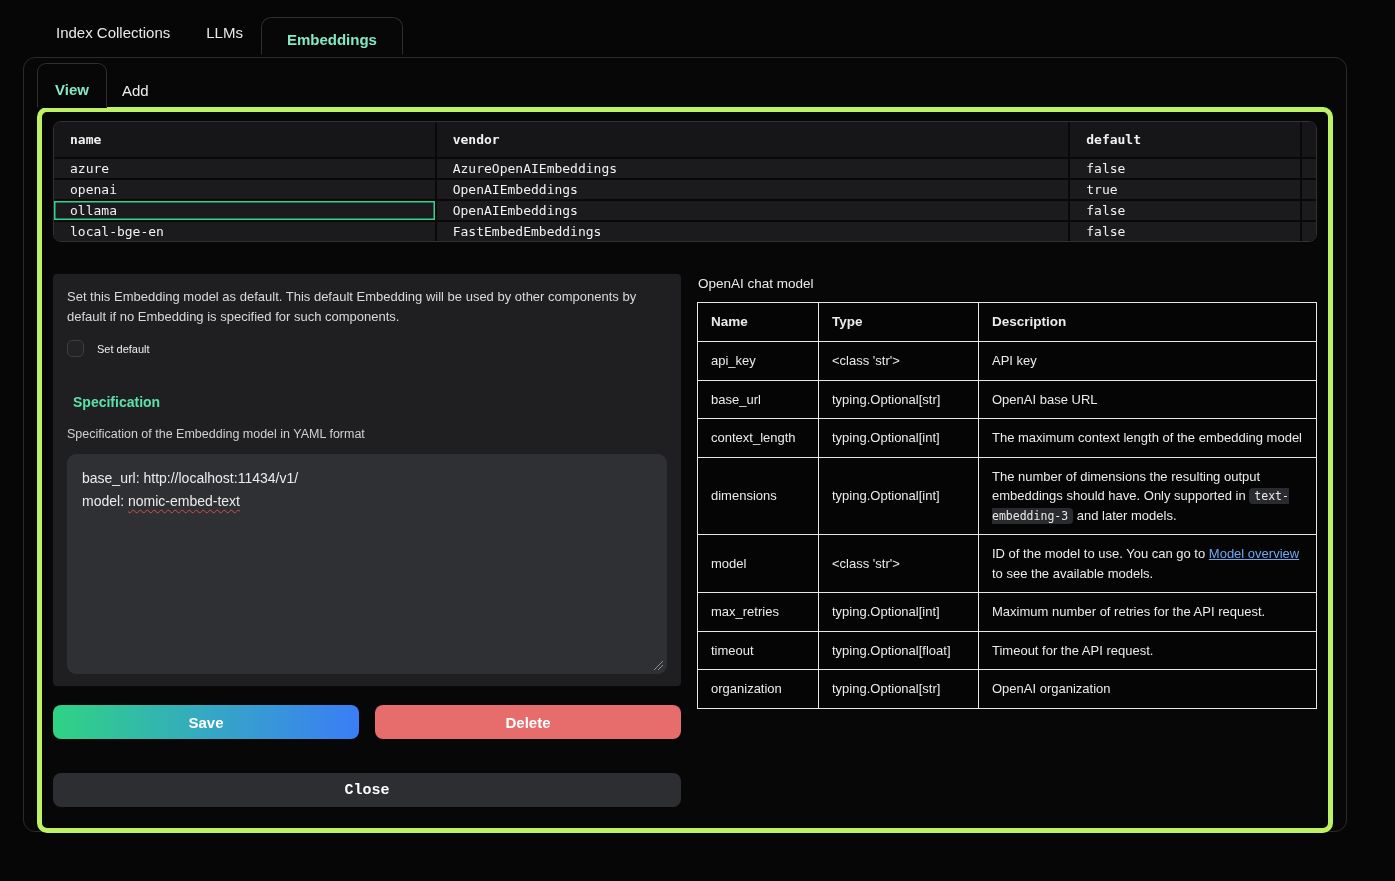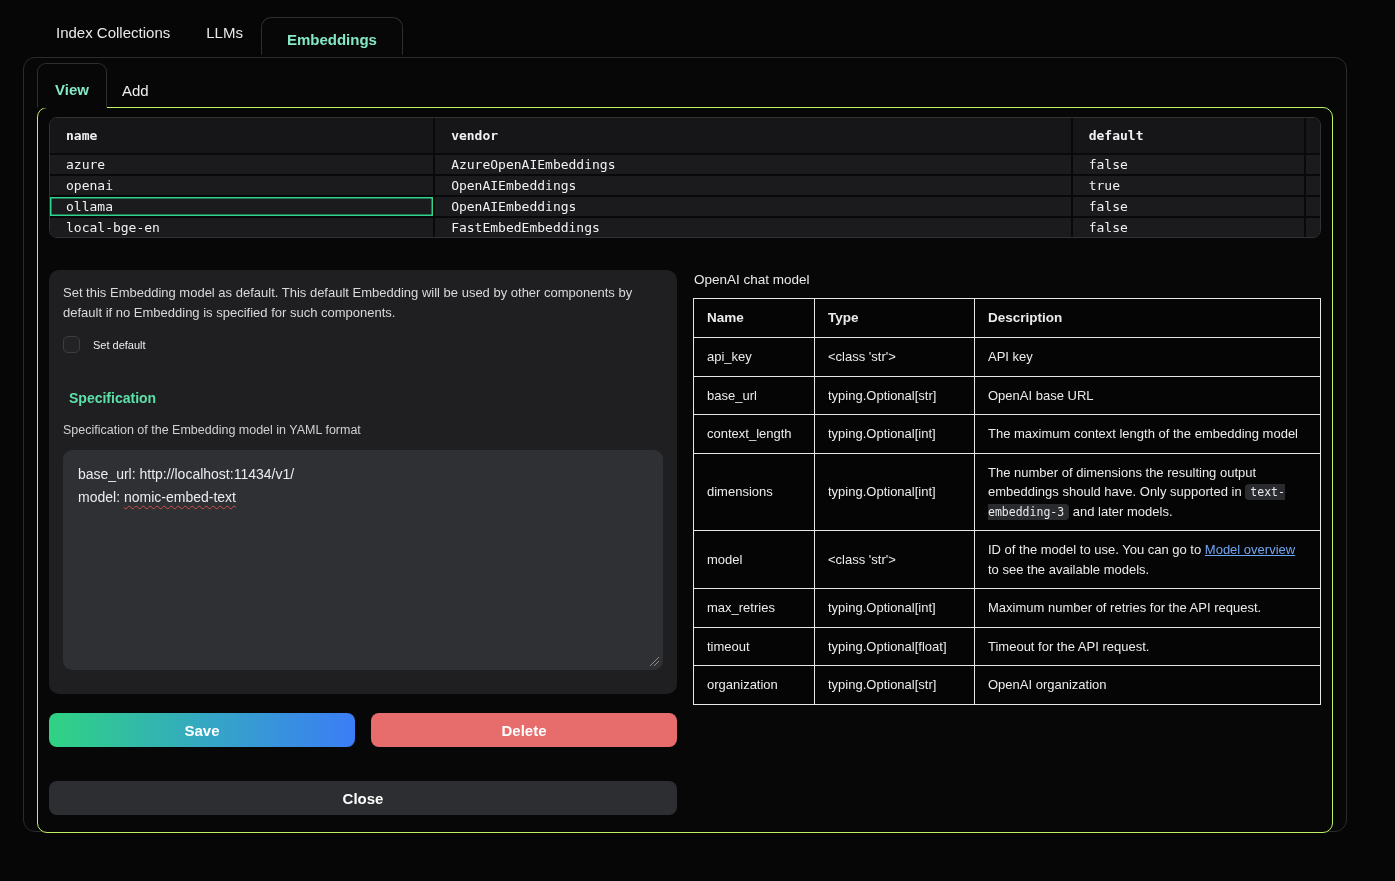--- a/index.html
+++ b/index.html
@@ -21,21 +21,21 @@
 
   
   .subtabs-row { display:flex; align-items:flex-end; padding-left:13px; margin-top:5px;
     position:relative; z-index:2; margin-bottom:-1px; }
   .subtab { color:#eceded; font-size:15px; padding:7px 15px 9px 15px; cursor:pointer; }
   .subtab.active { color:#85e8c5; font-weight:bold; background:#070708;
     border:1px solid #2e2e31; border-bottom:1px solid #070708;
     border-radius:9px 9px 0 0; padding:17px 17px 9px 17px; }
 
   
-  .inner-panel { margin:0 13px; border:1px solid #bef264; border-radius:10px;
+  .inner-panel { margin:0 13px; border:5px solid #bef264; border-radius:10px;
     height:726px; padding:9px 11px 0 11px; background:#070708; }
 
   
   .etable-wrap { border:1px solid #323234; border-radius:8px; overflow:hidden; }
   table.etable { width:100%; border-collapse:separate; border-spacing:0;
     font-family:"DejaVu Sans Mono", monospace; font-size:13px; color:#f1f1f2;
     table-layout:fixed; }
   .etable th { text-align:left; font-weight:bold; background:#161618;
     padding:10px 16px; border-bottom:2px solid #09090b; }
   .etable td { background:#1b1b1d; padding:2px 16px; border-bottom:2px solid #09090b; }
@@ -44,21 +44,21 @@
   .col-name { width:380px; } .col-vendor { width:629px; }
   .col-default { width:230px; } .col-gutter { width:14px; }
   td.selected-cell { box-shadow:inset 0 0 0 1.5px #2fd48d; }
 
   
   .columns { display:flex; gap:16px; margin-top:32px; }
   .left-col { width:628px; flex:0 0 628px; }
   .right-col { flex:1; min-width:0; }
 
   
-  .card { background:#1f1f22; border-radius:10px; padding:13px 14px 24px 14px; }
+  .card { background:#1f1f22; border-radius:4px; padding:13px 14px 12px 14px; }
   .default-desc { color:#d9d9db; font-size:13px; line-height:1.55; }
   .checkbox-row { display:flex; align-items:center; gap:13px; margin-top:13px; }
   .checkbox { width:17px; height:17px; border:1.5px solid #3e3e41; border-radius:5px;
     background:#232326; flex:0 0 auto; cursor:pointer; }
   .checkbox-label { color:#ecedee; font-size:11px; }
   .spec-heading { color:#5ce0a8; font-weight:bold; font-size:14px;
     margin:37px 0 0 6px; }
   .spec-caption { color:#d0d0d2; font-size:12.5px; margin-top:17px; }
   .yaml-box { margin-top:13px; height:220px; background:#2e3034; border-radius:9px;
     padding:13px 15px; font-size:14px; color:#ececee; line-height:1.62;
@@ -71,21 +71,21 @@
       linear-gradient(135deg, transparent 0 52%, #8e8e90 52% 58%, transparent 58% 72%,
         #8e8e90 72% 78%, transparent 78%); }
 
   
   .btn-row { display:flex; gap:16px; margin-top:19px; }
   .btn { flex:1; height:34px; border:none; border-radius:8px; color:#ffffff;
     font-family:"Liberation Sans", sans-serif; font-size:15px; font-weight:bold;
     cursor:pointer; display:flex; align-items:center; justify-content:center; }
   .btn-save { background:linear-gradient(90deg, #2fd383, #35a4c8 55%, #3b7df6); }
   .btn-delete { background:#e76c6c; }
-  .btn-close { width:100%; margin-top:34px; background:#2d2e31; }
+  .btn-close { width:100%; margin-top:34px; background:#2d2e31;font-family:Liberation Mono, monospace; }
 
   
   .params-title { color:#eaeaeb; font-size:13.5px; margin:2px 0 11px 1px; }
   table.ptable { width:100%; border-collapse:collapse; background:#050506;
     font-size:13px; color:#ebebec; table-layout:fixed; }
   .ptable th, .ptable td { border:1px solid #e7e7e8; text-align:left;
     padding:9px 13px; line-height:1.5; vertical-align:middle;
     overflow-wrap:break-word; }
   .ptable th { font-weight:bold; font-size:13.5px; }
   .pcol-name { width:121px; } .pcol-type { width:160px; }

